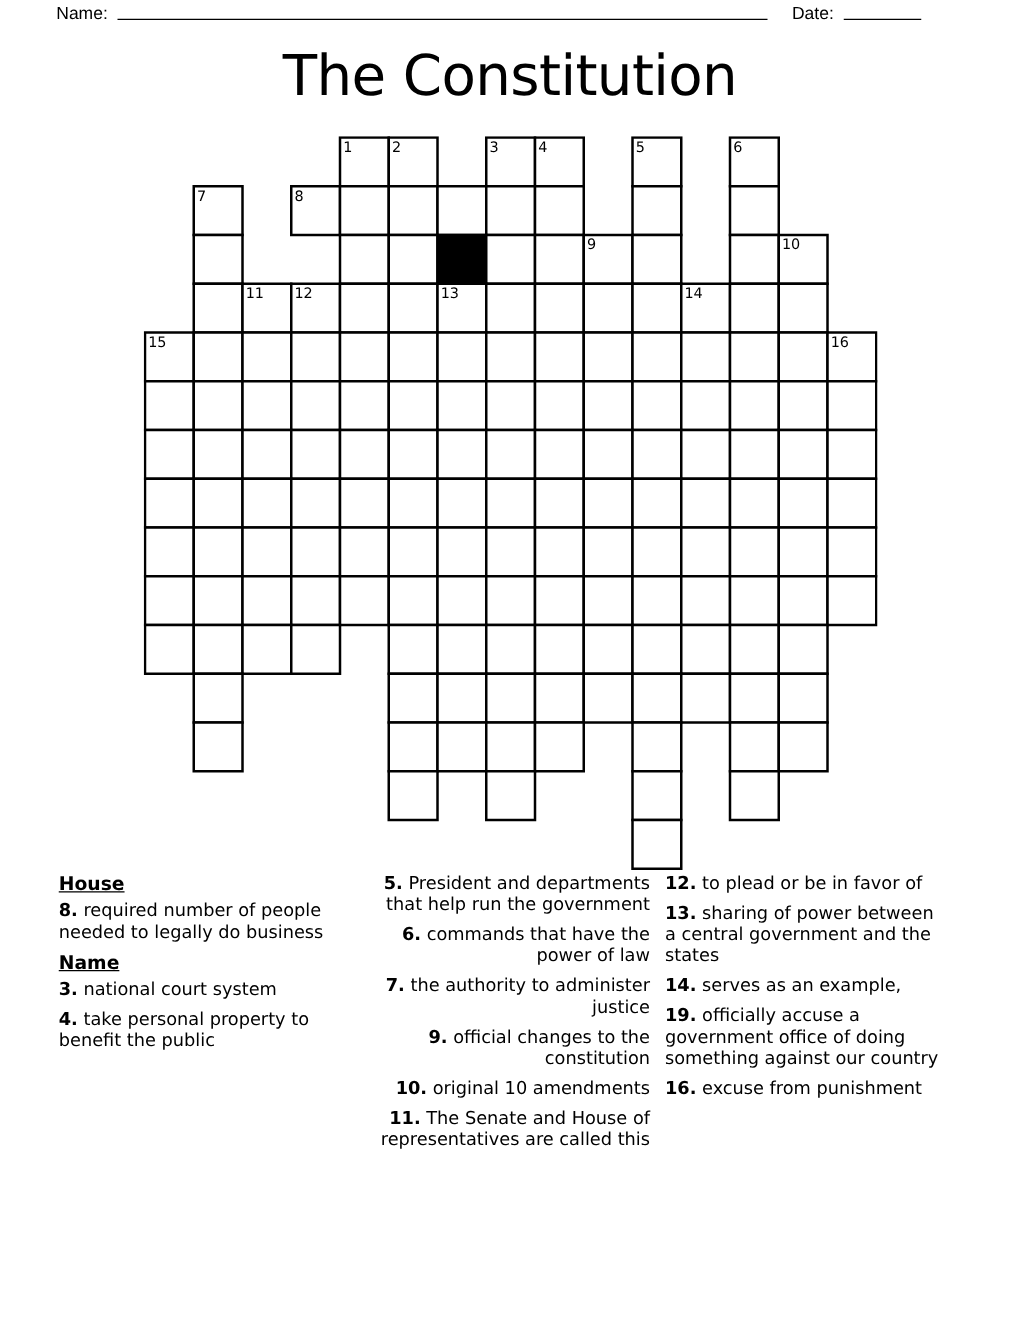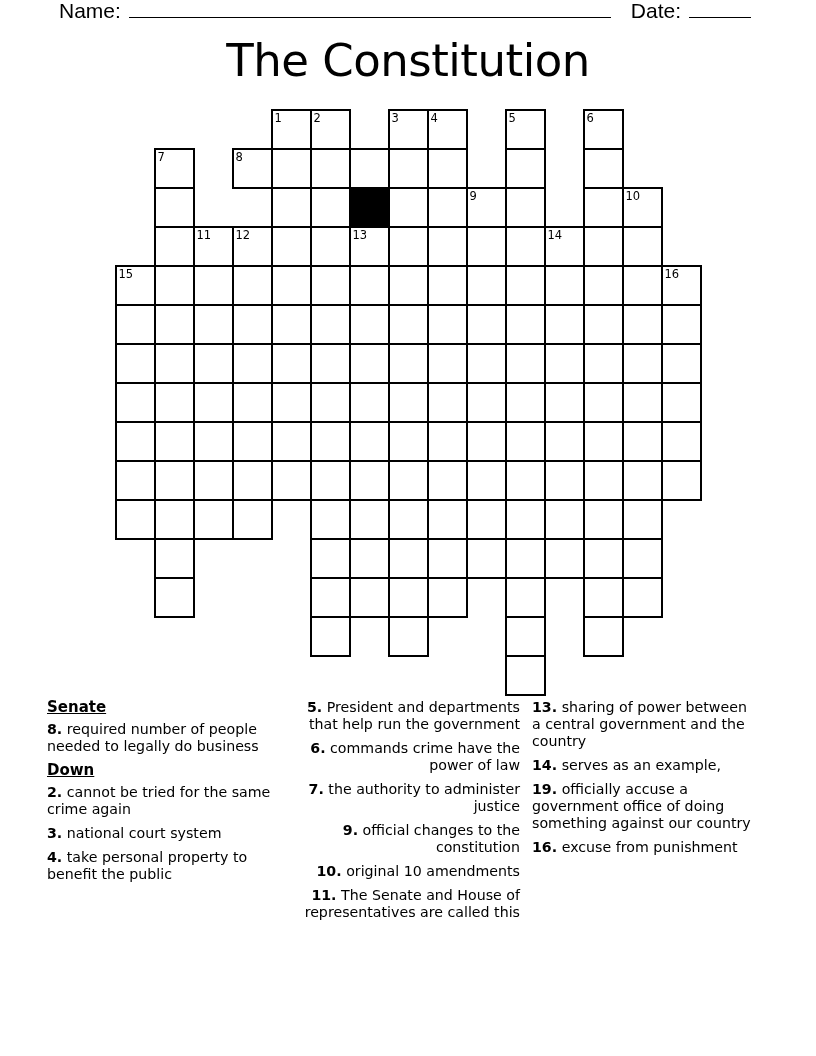--- a/index.html
+++ b/index.html
@@ -6,24 +6,24 @@
   body {
     width:816px; height:1056px;
     background:#ffffff;
     position:relative;
     font-family:"DejaVu Sans", sans-serif;
     color:#000;
     overflow:hidden;
   }
   
   .header-row {
-    position:absolute; left:59px; top:1px; width:692px; height:20px;
-    display:flex; align-items:center;
+    position:absolute; left:45px; top:1px; width:692px; height:20px;
+    display:flex; align-items:flex-start;
     font-family:"Liberation Sans", sans-serif;
-    font-size:21px;
+    font-size:14px;
   }
   .hdr-label { white-space:nowrap; line-height:18px; }
   .hline {
     border-bottom:1.6px solid #000;
     height:14px; flex:1; margin-left:8px; margin-bottom:1px;
   }
   .hline.date-line { flex:0 0 62px; }
   .date-label { margin-left:20px; }
   
   .title {
@@ -241,33 +241,33 @@
       <rect x="508" y="469" width="39" height="39" fill="#ffffff" stroke="#000000" stroke-width="2"></rect>
       <rect x="196" y="508" width="39" height="39" fill="#ffffff" stroke="#000000" stroke-width="2"></rect>
       <rect x="274" y="508" width="39" height="39" fill="#ffffff" stroke="#000000" stroke-width="2"></rect>
       <rect x="391" y="508" width="39" height="39" fill="#ffffff" stroke="#000000" stroke-width="2"></rect>
       <rect x="469" y="508" width="39" height="39" fill="#ffffff" stroke="#000000" stroke-width="2"></rect>
       <rect x="391" y="547" width="39" height="39" fill="#ffffff" stroke="#000000" stroke-width="2"></rect>
     </svg>
 </div>
 
 <div class="clues-col col-0">
-    <div class="clue-heading">Senate</div>
+    <div class="clue-heading">House</div>
     <div class="clue"><b>8.</b><span> required number of people needed to legally do business</span></div>
-    <div class="clue-heading">Down</div>
-    <div class="clue"><b>2.</b><span> cannot be tried for the same crime again</span></div>
+    <div class="clue-heading">Name</div>
     <div class="clue"><b>3.</b><span> national court system</span></div>
     <div class="clue"><b>4.</b><span> take personal property to benefit the public</span></div>
   </div>
 <div class="clues-col col-1">
     <div class="clue"><b>5.</b><span> President and departments that help run the government</span></div>
-    <div class="clue"><b>6.</b><span> commands crime have the power of law</span></div>
+    <div class="clue"><b>6.</b><span> commands that have the power of law</span></div>
     <div class="clue"><b>7.</b><span> the authority to administer justice</span></div>
     <div class="clue"><b>9.</b><span> official changes to the constitution</span></div>
     <div class="clue"><b>10.</b><span> original 10 amendments</span></div>
     <div class="clue"><b>11.</b><span> The Senate and House of representatives are called this</span></div>
   </div>
 <div class="clues-col col-2">
-    <div class="clue"><b>13.</b><span> sharing of power between a central government and the country</span></div>
+    <div class="clue"><b>12.</b><span> to plead or be in favor of</span></div>
+    <div class="clue"><b>13.</b><span> sharing of power between a central government and the states</span></div>
     <div class="clue"><b>14.</b><span> serves as an example,</span></div>
     <div class="clue"><b>19.</b><span> officially accuse a government office of doing something against our country</span></div>
     <div class="clue"><b>16.</b><span> excuse from punishment</span></div>
   </div>
 
 </body></html>

